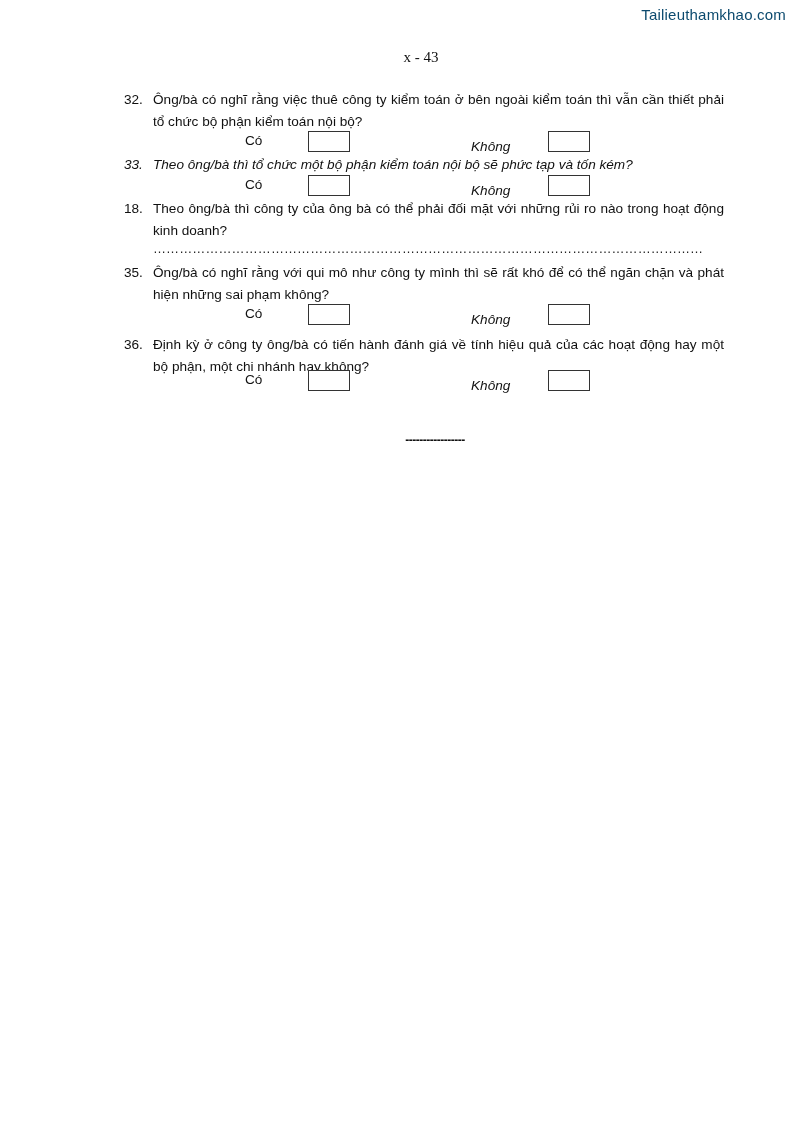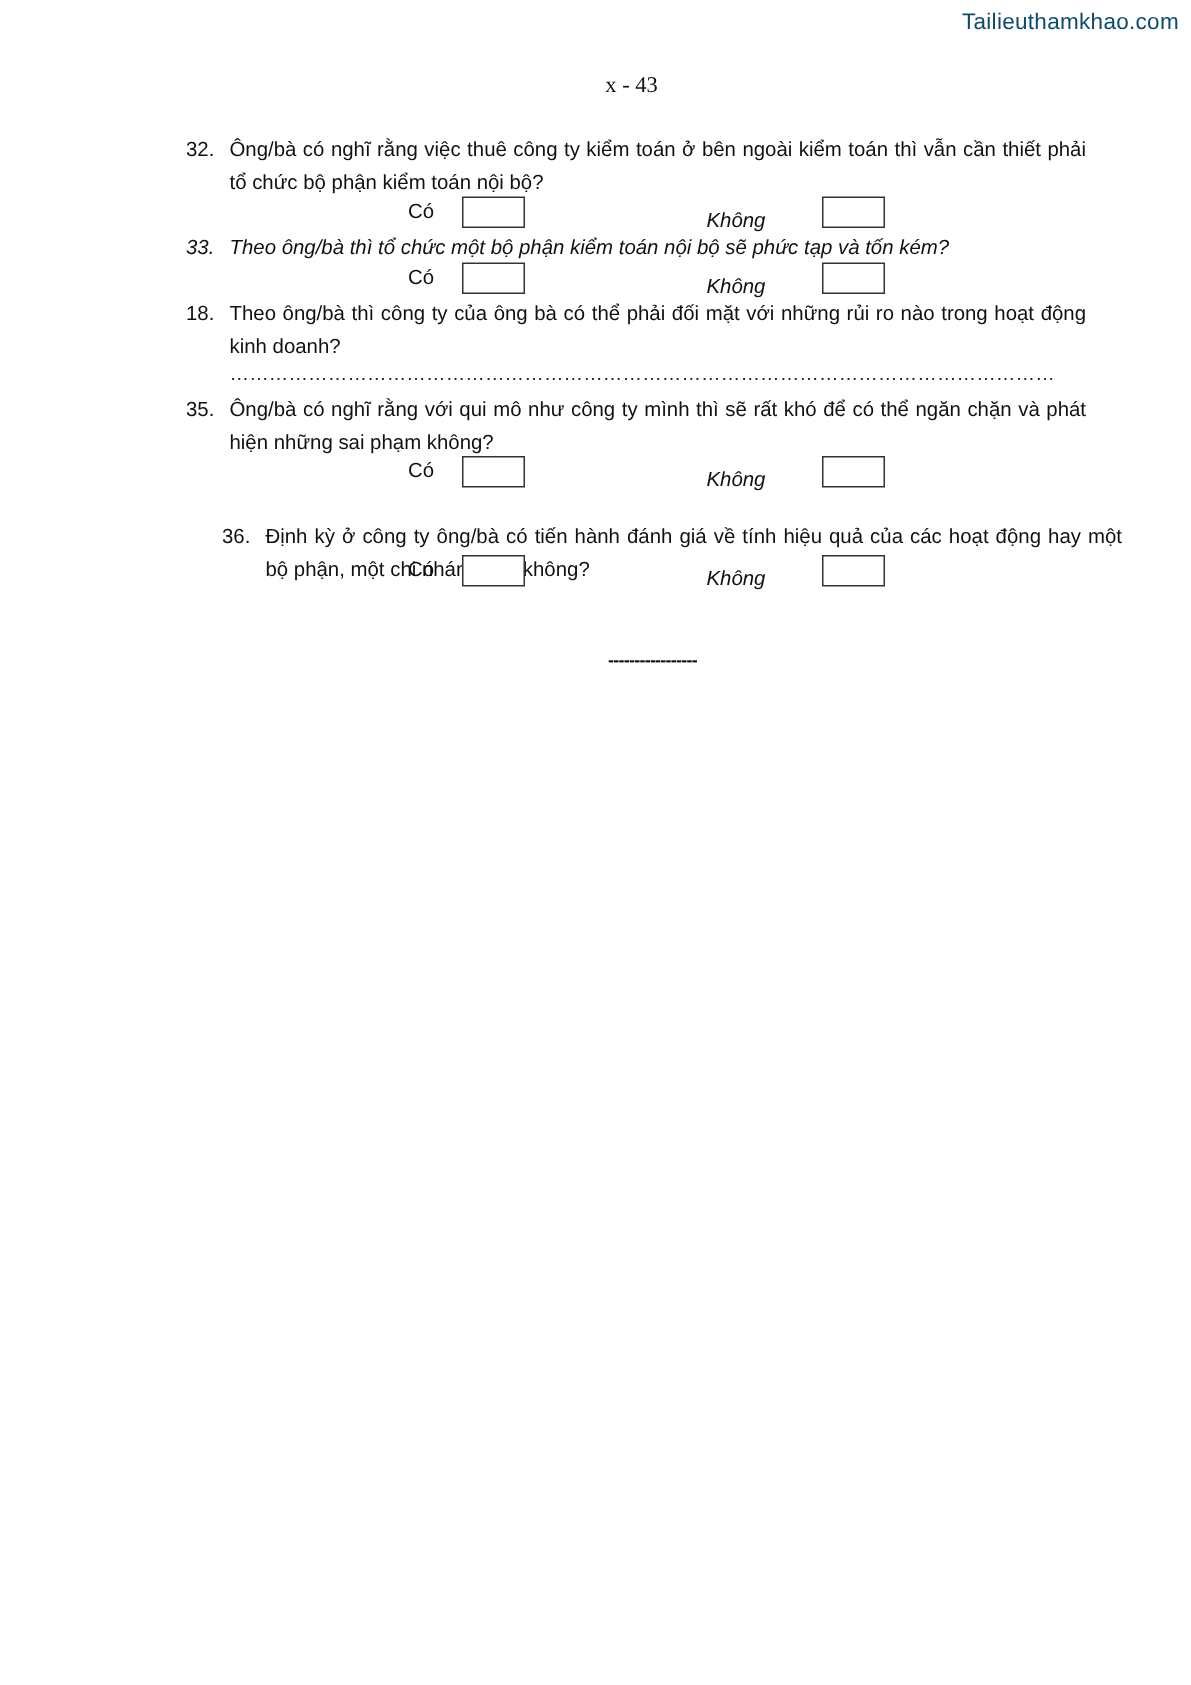--- a/index.html
+++ b/index.html
@@ -3,21 +3,21 @@
 <meta charset="utf-8">
 <style>
   html, body { margin: 0; padding: 0; background: #ffffff; }
   body { width: 794px; height: 1123px; position: relative; overflow: hidden; color: #111; }
   .watermark { position: absolute; top: 6px; right: 8px; font-family: "Liberation Sans", sans-serif; font-size: 15px; color: #0c4a6e; letter-spacing: 0.2px; }
   .page-num { position: absolute; top: 49px; left: 0; width: 842px; text-align: center; font-family: "Liberation Serif", serif; font-size: 15px; color: #111; }
   .q { position: absolute; left: 124px; width: 600px; font-family: "Liberation Sans", sans-serif; font-size: 13.6px; line-height: 22px; }
   .q .num { position: absolute; left: 0; top: 0; }
   .q .text { margin-left: 29px; display: block; text-align: justify; }
   .answer-row { position: absolute; left: 0; width: 794px; height: 22px; font-family: "Liberation Sans", sans-serif; font-size: 13.6px; }
-  .answer-row .lbl-yes { position: absolute; left: 272px; top: 2px; }
+  .answer-row .lbl-yes { position: absolute; left: 245px; top: 2px; }
   .answer-row .box-yes { position: absolute; left: 308px; top: 0; width: 42px; height: 21px; border: 1px solid #333; box-sizing: border-box; background:#fff; }
   .answer-row .lbl-no { position: absolute; left: 471px; top: 8px; font-style: italic; }
   .answer-row .box-no { position: absolute; left: 548px; top: 0; width: 42px; height: 21px; border: 1px solid #333; box-sizing: border-box; background:#fff; }
   .dots { position: absolute; left: 153px; top: 241px; font-family: "Liberation Sans", sans-serif; font-size: 13px; letter-spacing: 0.1px; color:#222; white-space: nowrap; }
   .end-mark { position: absolute; top: 433px; left: 0; width: 870px; text-align: center; font-family: "Liberation Sans", sans-serif; font-size: 12px; font-weight: bold; letter-spacing: -0.5px; }
 </style>
 </head>
 <body>
 
 <div class="watermark">Tailieuthamkhao.com</div>
@@ -55,21 +55,21 @@
   <span class="num">35.</span>
   <span class="text">Ông/bà có nghĩ rằng với qui mô như công ty mình thì sẽ rất khó để có thể ngăn chặn và phát hiện những sai phạm không?</span>
 </div>
 <div class="answer-row" style="top:304px;">
   <span class="lbl-yes">Có</span>
   <span class="box-yes"></span>
   <span class="lbl-no">Không</span>
   <span class="box-no"></span>
 </div>
 
-<div class="q" style="top:347px;margin-left:24px;">
+<div class="q" style="top:334px;">
   <span class="num">36.</span>
   <span class="text">Định kỳ ở công ty ông/bà có tiến hành đánh giá về tính hiệu quả của các hoạt động hay một bộ phận, một chi nhánh hay không?</span>
 </div>
 <div class="answer-row" style="top:370px;">
   <span class="lbl-yes">Có</span>
   <span class="box-yes"></span>
   <span class="lbl-no">Không</span>
   <span class="box-no"></span>
 </div>
 

